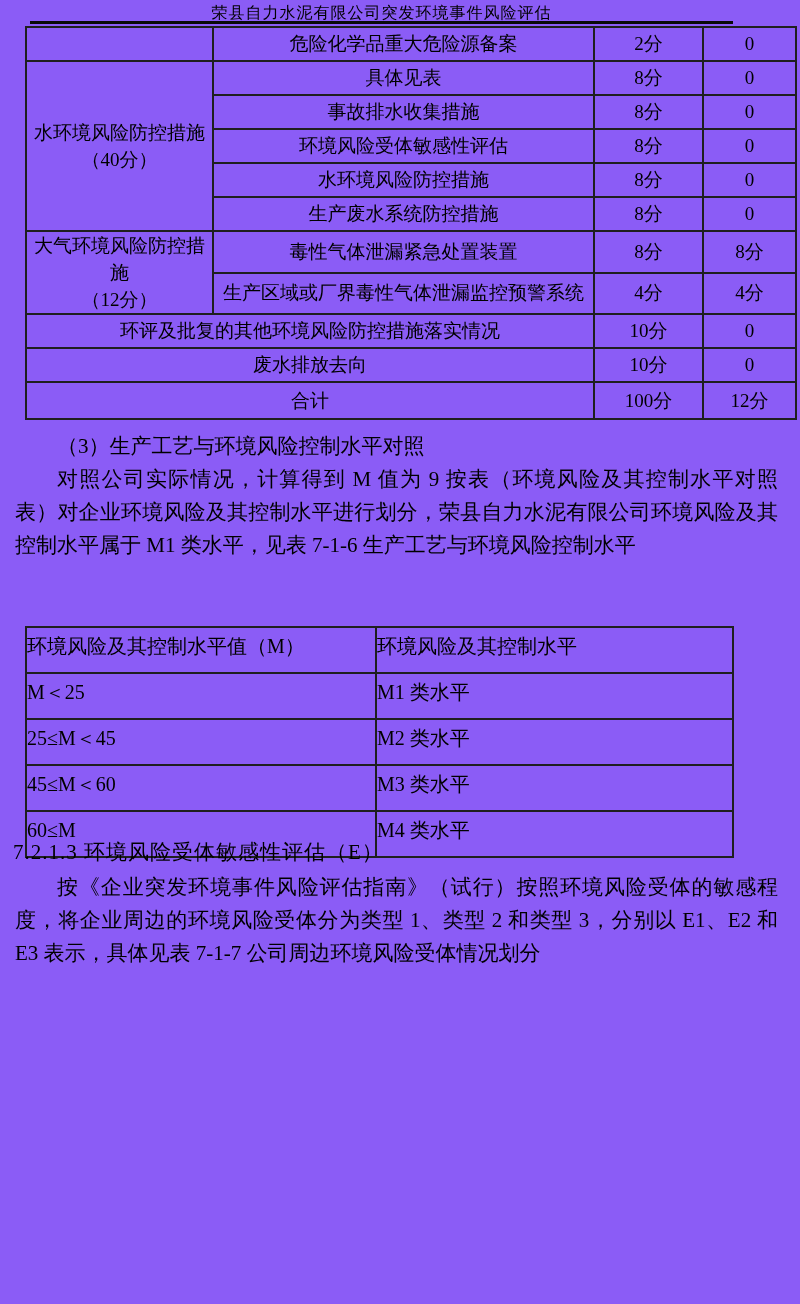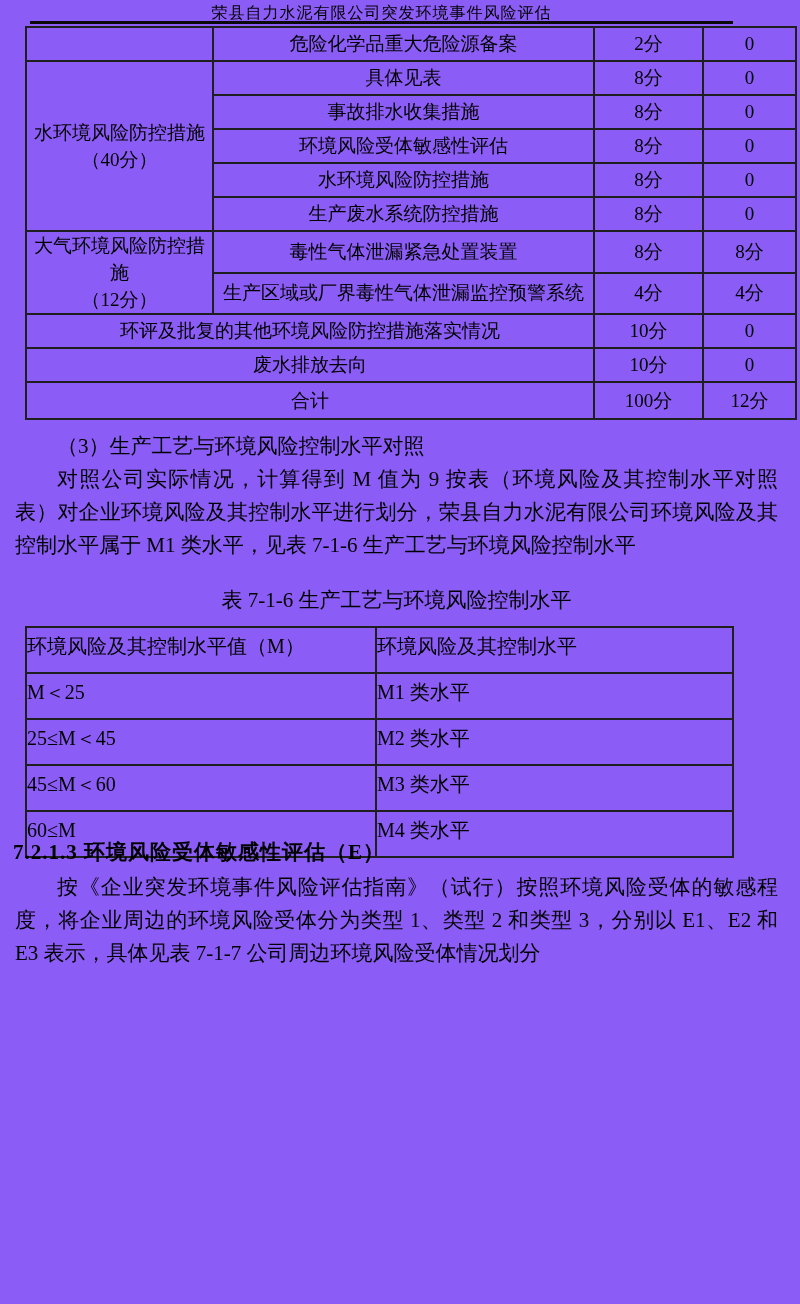--- a/index.html
+++ b/index.html
@@ -41,21 +41,21 @@
   
   .bodytext {
     position:absolute; left:15px; width:763px;
     font-size:21px; line-height:33px;
     text-align:justify;
   }
   .indent { text-indent:2em; }
   .caption { text-align:center; text-indent:0; }
   .bold-head {
     position:absolute; left:13px; width:770px;
-    font-size:21px; line-height:28px; font-weight:700;
+    font-size:21px; line-height:28px; font-weight:400;
     letter-spacing:1px;
   }
   
   .level-table {
     position:absolute; top:626px; left:25px; width:707px;
     font-size:20px;
   }
   .level-table td {
     text-align:left; vertical-align:top;
     padding:6px 10px 14px 0; line-height:24px;
@@ -144,21 +144,20 @@
         <td>100分</td>
         <td>12分</td>
       </tr>
     </tbody>
   </table>
 
   <div class="bodytext indent" style="top:430px">（3）生产工艺与环境风险控制水平对照</div>
 
   <div class="bodytext indent" style="top:463px">对照公司实际情况，计算得到 M 值为 9 按表（环境风险及其控制水平对照表）对企业环境风险及其控制水平进行划分，荣县自力水泥有限公司环境风险及其控制水平属于 M1 类水平，见表 7-1-6 生产工艺与环境风险控制水平</div>
 
-  <div class="bodytext caption" style="top:584px">表 7-1-6 生产工艺与环境风险控制水平</div>
 
   <table class="level-table">
     <colgroup>
         <col style="width:350px">
         <col style="width:357px">
       </colgroup>
     <tbody>
       <tr class="hrow">
         <td>环境风险及其控制水平值（M）</td>
         <td>环境风险及其控制水平</td>

